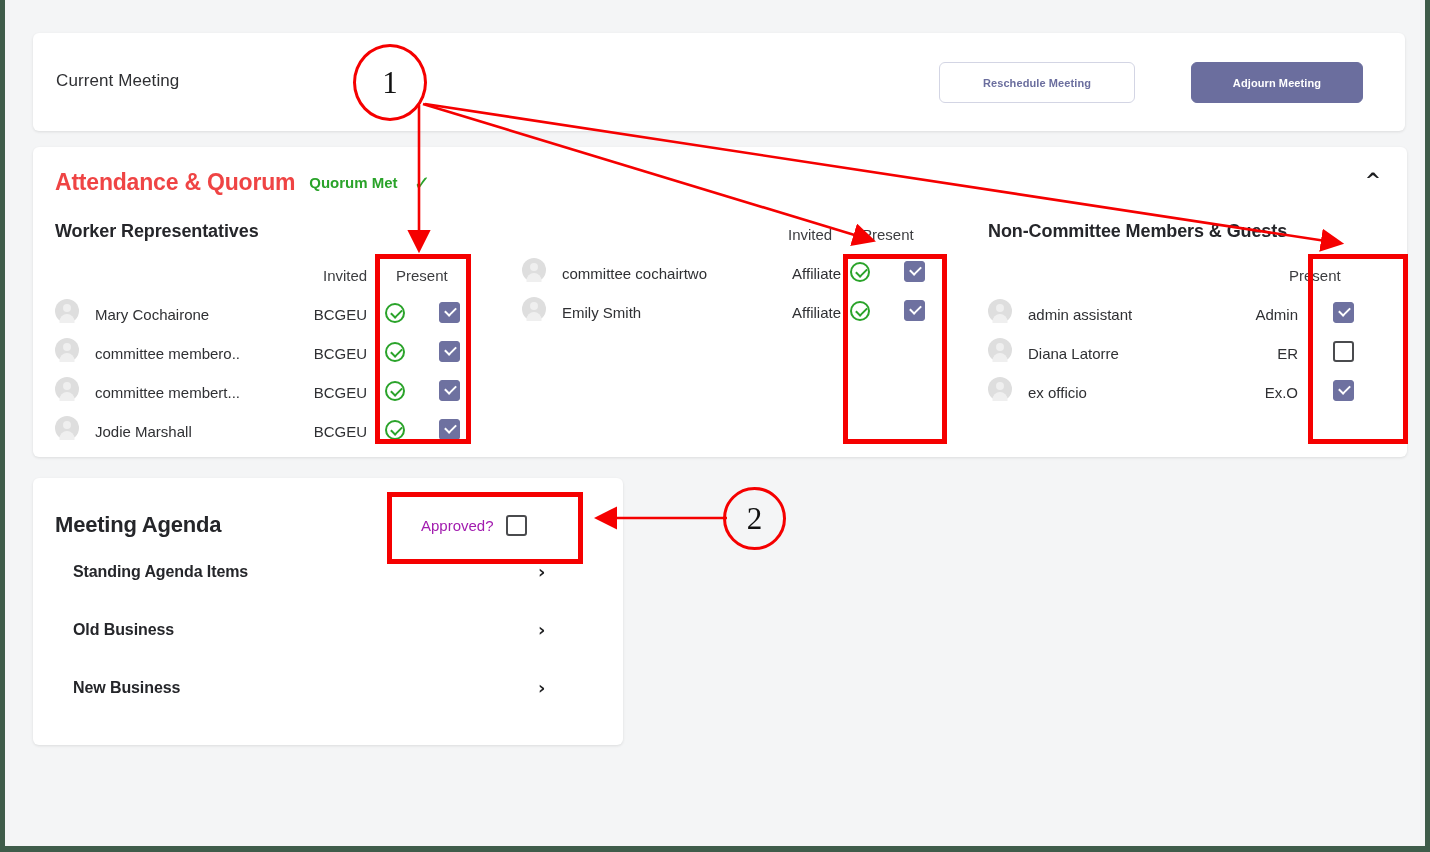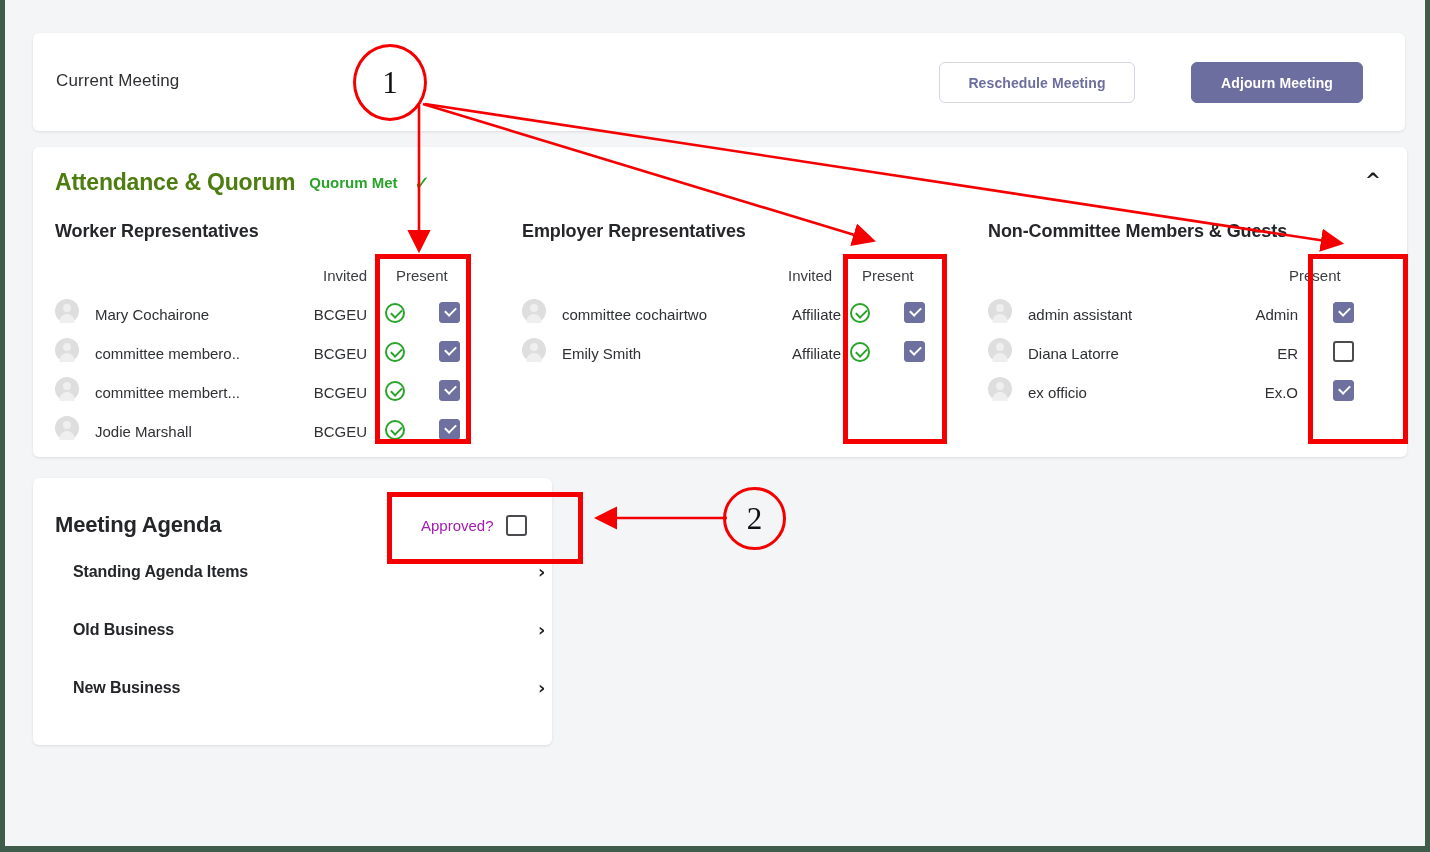--- a/index.html
+++ b/index.html
@@ -24,40 +24,40 @@
     box-shadow: 0 1px 3px rgba(0,0,0,0.10);
   }
   
   #header-card { left: 28px; top: 33px; width: 1372px; height: 98px; }
   #header-title {
     position: absolute; left: 23px; top: 38px;
     font-size: 17px; color: #2f3033; letter-spacing: .1px;
   }
   .hdr-btn {
     position: absolute; top: 29px; height: 41px;
-    border-radius: 6px; font-size: 14px; font-weight: bold;
+    border-radius: 6px; font-size: 11px; font-weight: bold;
     display: flex; align-items: center; justify-content: center;
     cursor: pointer; letter-spacing: .1px;
   }
   #reschedule-btn {
     right: 270px; width: 196px;
     background: #ffffff; color: #6b6e9e;
     border: 1px solid #d3d5e4;
   }
   #adjourn-btn {
     right: 42px; width: 172px;
     background: #6b6e9e; color: #ffffff; border: 1px solid #6b6e9e;
   }
   
   #attendance-card { left: 28px; top: 147px; width: 1374px; height: 310px; }
   #attendance-header {
     position: absolute; left: 22px; top: 22px;
     display: flex; align-items: center; gap: 14px;
   }
-  #attendance-title { font-size: 23px; font-weight: bold; color: #4d7c0f; letter-spacing: -.2px; }
+  #attendance-title { font-size: 23px; font-weight: bold; color: #ef4444; letter-spacing: -.2px; }
   #quorum-badge { font-size: 15px; font-weight: bold; color: #2aa32a; }
   #quorum-check { color: #2aa32a; font-size: 20px; line-height: 1; margin-left: 2px; }
   #collapse-chevron {
     position: absolute; right: 26px; top: 24px;
     font-size: 19px; color: #1d1e20; cursor: pointer; font-weight: bold;
     line-height: 1; font-family: "DejaVu Sans", sans-serif;
   }
   .group { position: absolute; top: 74px; }
   #group-worker   { left: 22px;  width: 450px; }
   #group-employer { left: 489px; width: 450px; }
@@ -133,21 +133,21 @@
   #group-worker   .invited-icon { left: 330px; }
   #group-worker   .cbox         { left: 384px; }
   #group-employer .person-name  { max-width: 230px; }
   #group-employer .person-role  { left: 204px; width: 115px; margin-top: 12px; }
   #group-employer .invited-icon { left: 328px; }
   #group-employer .cbox         { left: 382px; }
   #group-guest    .person-name  { max-width: 250px; }
   #group-guest    .person-role  { left: 200px; width: 110px; }
   #group-guest    .cbox         { left: 345px; }
   
-  #agenda-card { left: 28px; top: 478px; width: 519px; height: 267px; }
+  #agenda-card { left: 28px; top: 478px; width: 590px; height: 267px; }
   #agenda-title {
     position: absolute; left: 22px; top: 34px;
     font-size: 22px; font-weight: bold; color: #25262a; letter-spacing: -.2px;
   }
   #approved-wrap {
     position: absolute; left: 388px; top: 37px;
     display: flex; align-items: center; gap: 12px;
   }
   #approved-label { font-size: 15px; color: #a21caf; text-align: center; }
   #approved-box {
@@ -225,21 +225,20 @@
         </div>
         <div class="person-row">
           <span class="avatar"></span>
           <span class="person-name">Jodie Marshall</span>
           <span class="person-role">BCGEU</span>
           <span class="invited-icon"></span>
           <span class="cbox checked"></span>
         </div>
       </div>
     <div class="group" id="group-employer">
-        <div class="group-title">Employer Representatives</div>
         <div class="col-head-row">
           <span class="col-head-invited">Invited</span>
           <span class="col-head-present">Present</span>
         </div>
         <div class="person-row">
           <span class="avatar"></span>
           <span class="person-name">committee cochairtwo</span>
           <span class="person-role">Affiliate</span>
           <span class="invited-icon"></span>
           <span class="cbox checked"></span>

